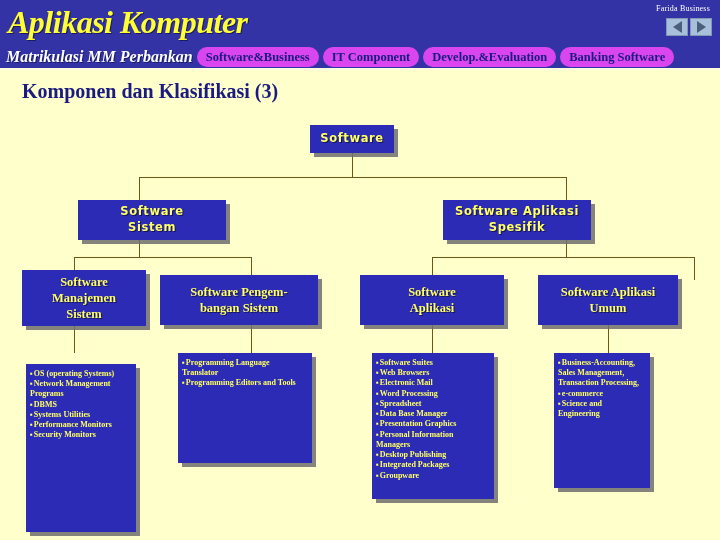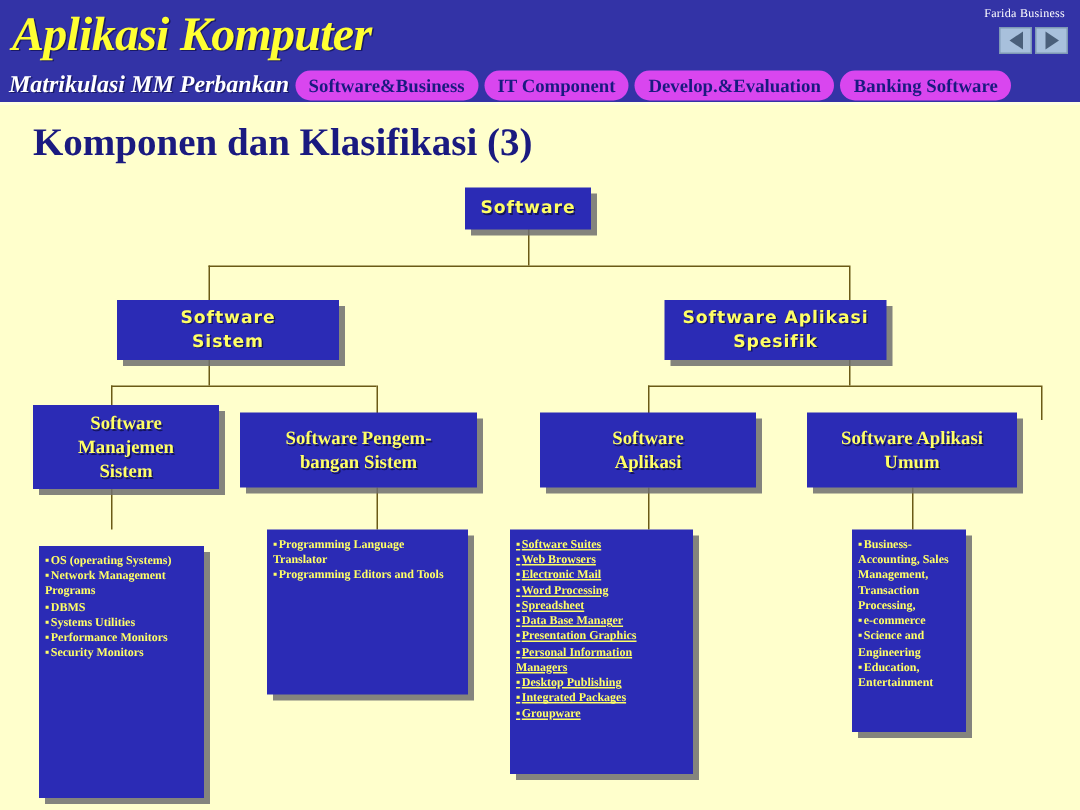--- a/index.html
+++ b/index.html
@@ -67,21 +67,21 @@
   }
   #navbar-underline {
     position: absolute; left: 0; top: 68px; width: 720px; height: 2px;
     background: #FFFFE0;
   }
 
   
   #page-title {
     position: absolute; left: 22px; top: 80px;
     font-family: "Liberation Serif", serif;
-    font-weight: bold; font-size: 26px; color: #1a1a80;
+    font-weight: bold; font-size: 20px; color: #1a1a80;
     white-space: nowrap;
   }
 
   
   #diagram { position: absolute; left: 0; top: 110px; width: 720px; height: 430px; }
 
   .node {
     position: absolute;
     background: #2B2BB5;
     box-shadow: 4px 4px 0 rgba(110,110,110,0.85);
@@ -220,39 +220,38 @@
       </ul>
     </div>
 
     <div class="leafbox" style="left:178px; top:243px; width:134px; height:110px;">
       <ul>
         <li>Programming Language Translator</li>
         <li>Programming Editors and Tools</li>
       </ul>
     </div>
 
-    <div class="leafbox" style="left:340px; top:243px; width:122px; height:163px;text-decoration:underline;">
+    <div class="leafbox" style="left:372px; top:243px; width:122px; height:146px;">
       <ul>
         <li>Software Suites</li>
         <li>Web Browsers</li>
         <li>Electronic Mail</li>
         <li>Word Processing</li>
         <li>Spreadsheet</li>
         <li>Data Base Manager</li>
         <li>Presentation Graphics</li>
         <li>Personal Information Managers</li>
         <li>Desktop Publishing</li>
         <li>Integrated Packages</li>
         <li>Groupware</li>
       </ul>
     </div>
 
-    <div class="leafbox" style="left:568px; top:243px; width:76px; height:135px;">
+    <div class="leafbox" style="left:554px; top:243px; width:96px; height:135px;">
       <ul>
         <li>Business-Accounting, Sales Management, Transaction Processing,</li>
         <li>e-commerce</li>
         <li>Science and Engineering</li>
-        <li>Education, Entertainment</li>
       </ul>
     </div>
 
   </div>
 </div>
 
 </body></html>

